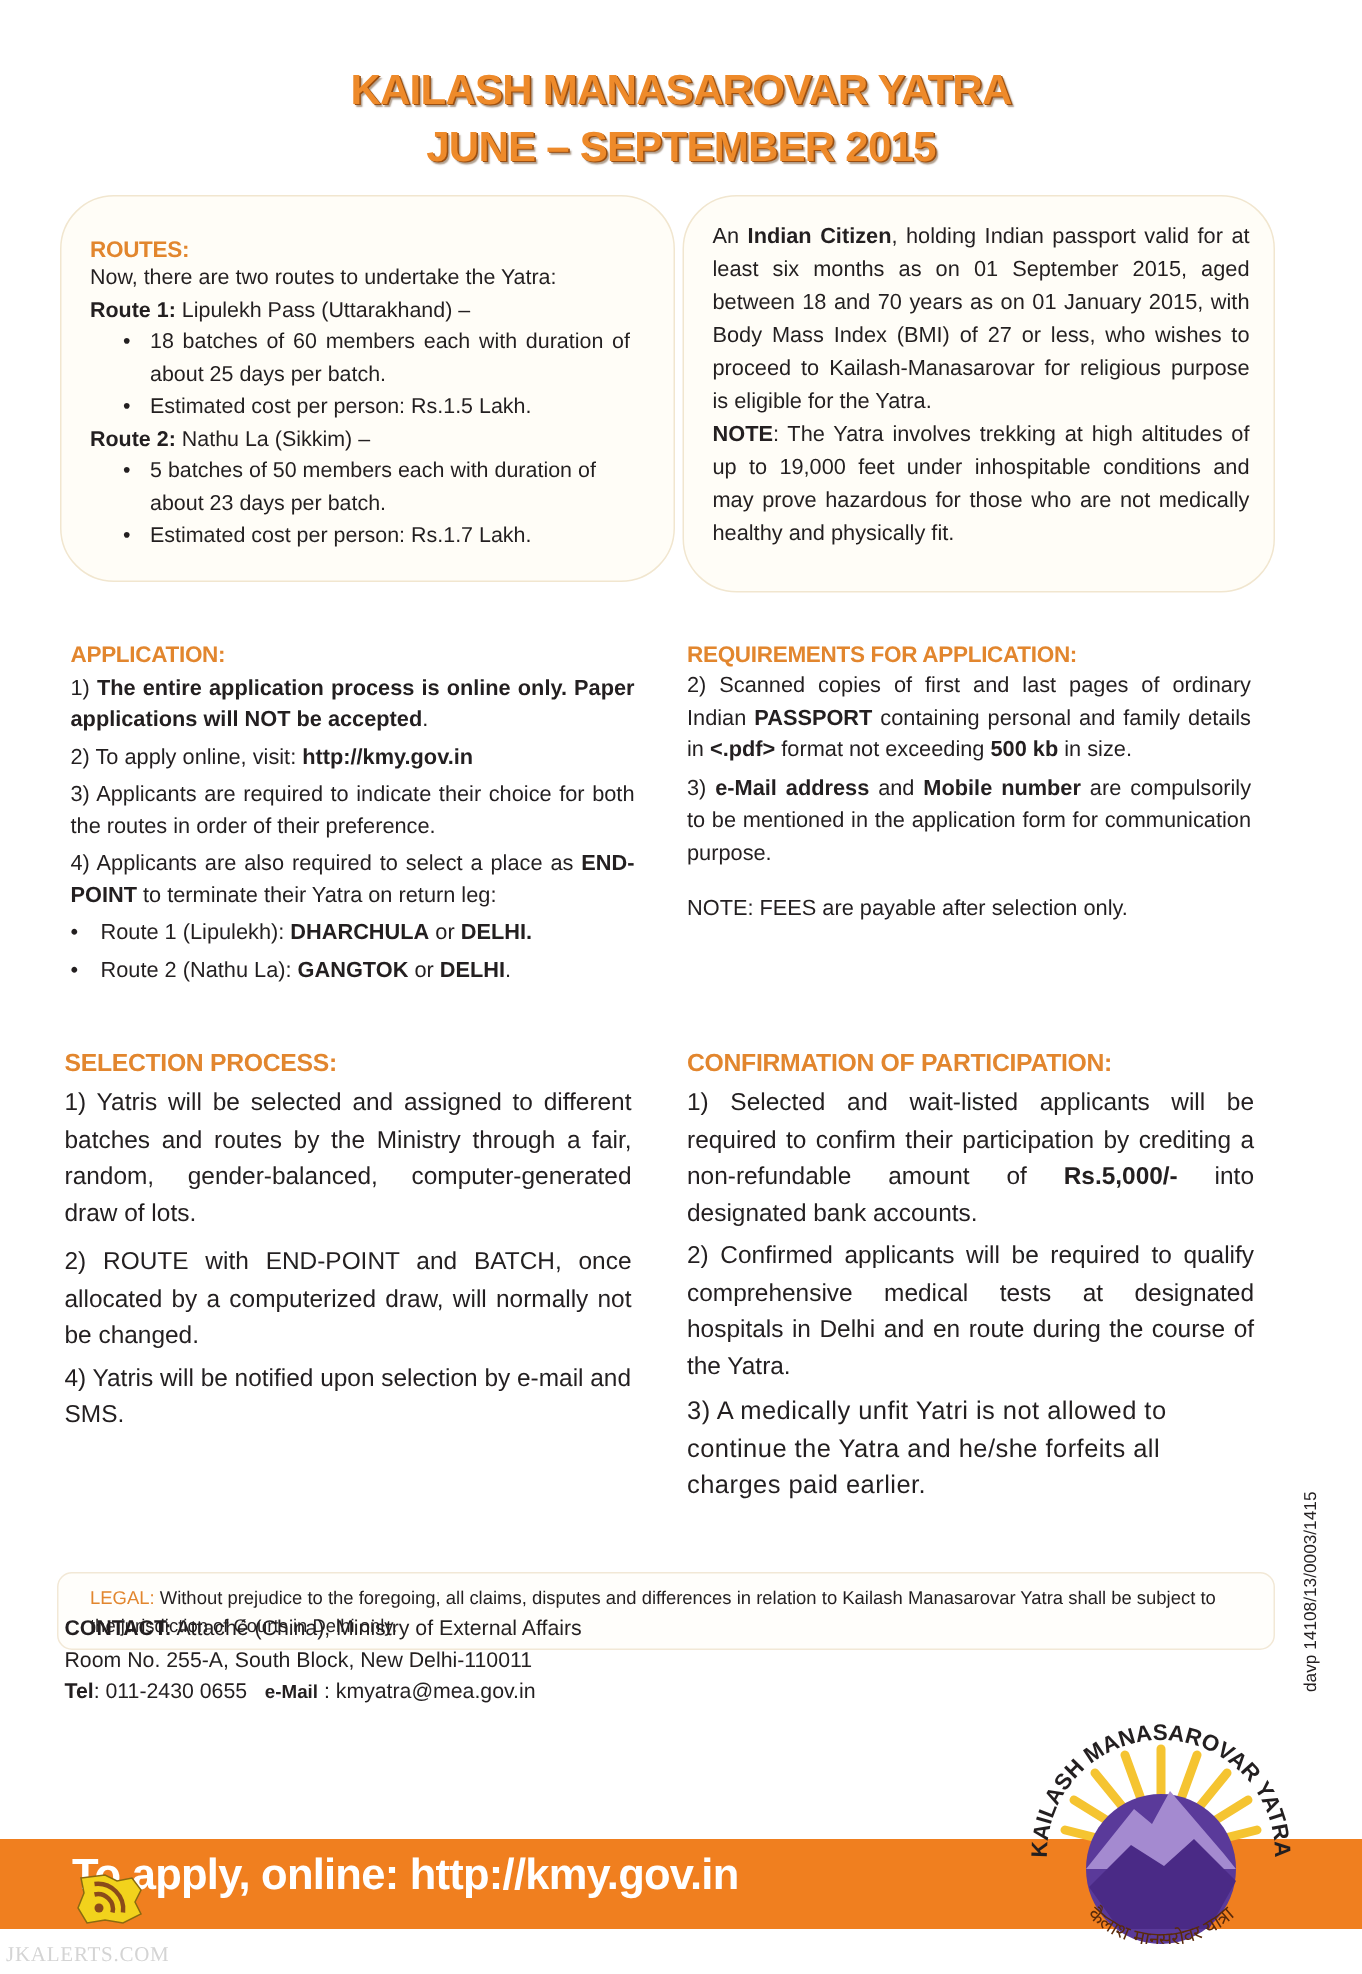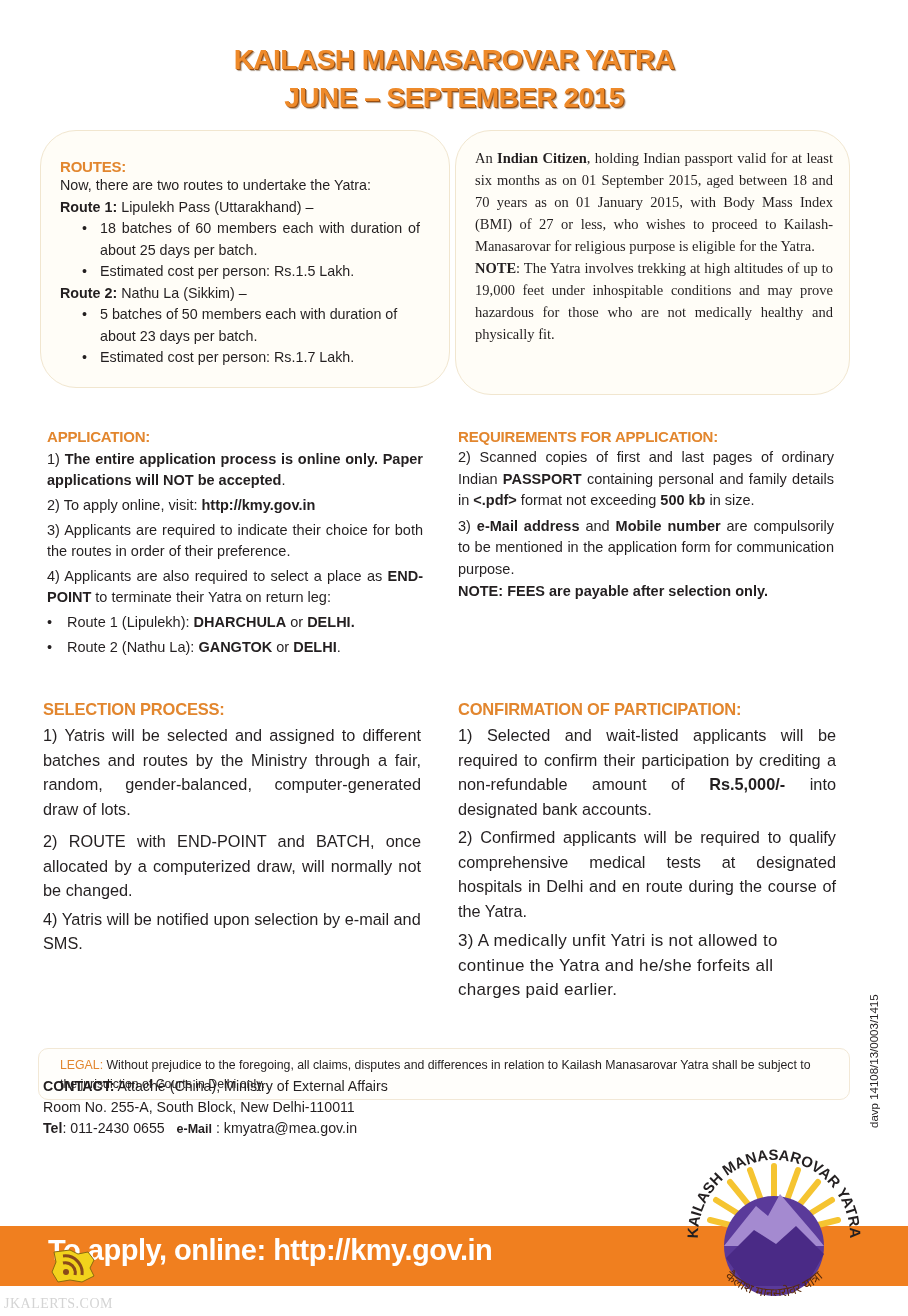--- a/index.html
+++ b/index.html
@@ -30,21 +30,21 @@
   .just { text-align: justify; }
 
   .section { position: absolute; }
 
   #routes-content { left: 60px; top: 158px; width: 360px; }
   #routes-content .para { font-size: 14.3px; line-height: 21.5px; }
   .bullet { position: relative; padding-left: 40px; }
   .bullet::before { content: "\2022"; position: absolute; left: 22px; top: 0; }
 
   #elig-content { left: 475px; top: 147px; width: 358px; }
-  #elig-content .para { line-height: 22px; font-family: Liberation Serif, serif; }
+  #elig-content .para { line-height: 22px; }
 
   #app-content { left: 47px; top: 428px; width: 376px; }
   #app-content .para { margin-top: 4px; line-height: 21px; }
   .bl { position: relative; padding-left: 20px; }
   .bl::before { content: "\2022"; position: absolute; left: 0; top: 0; }
 
   #req-content { left: 458px; top: 428px; width: 376px; }
   #req-content .para { line-height: 21.5px; }
 
   #sel-content { left: 43px; top: 700px; width: 378px; }
@@ -106,21 +106,21 @@
   <div class="para just">3) Applicants are required to indicate their choice for both the routes in order of their preference.</div>
   <div class="para just"><span>4) Applicants are also required to select a place as </span><b>END-POINT</b><span> to terminate their Yatra on return leg:</span></div>
   <div class="para bl"><span>Route 1 (Lipulekh): </span><b>DHARCHULA</b><span> or </span><b>DELHI.</b></div>
   <div class="para bl"><span>Route 2 (Nathu La): </span><b>GANGTOK</b><span> or </span><b>DELHI</b><span>.</span></div>
 </div>
 
 <div id="req-content" class="section">
   <div class="head">REQUIREMENTS FOR APPLICATION:</div>
   <div class="para just" style="margin-top:2px"><span>2) Scanned copies of first and last pages of ordinary Indian </span><b>PASSPORT</b><span> containing personal and family details in </span><b>&lt;.pdf&gt;</b><span> format not exceeding </span><b>500 kb</b><span> in size.</span></div>
   <div class="para just" style="margin-top:4px"><span>3) </span><b>e-Mail address</b><span> and </span><b>Mobile number</b><span> are compulsorily to be mentioned in the application form for communication purpose.</span></div>
-  <div class="para" style="margin-top:1px;font-weight:bold">NOTE: FEES are payable after selection only.</div>
+  <div class="para" style="margin-top:16px;font-weight:normal">NOTE: FEES are payable after selection only.</div>
 </div>
 
 <div id="sel-content" class="section">
   <div class="head">SELECTION PROCESS:</div>
   <div class="para just">1) Yatris will be selected and assigned to different batches and routes by the Ministry through a fair, random, gender-balanced, computer-generated draw of lots.</div>
   <div class="para just" style="margin-top:8px">2) ROUTE with END-POINT and BATCH, once allocated by a computerized draw, will normally not be changed.</div>
   <div class="para">4) Yatris will be notified upon selection by e-mail and SMS.</div>
 </div>
 
 <div id="conf-content" class="section">

